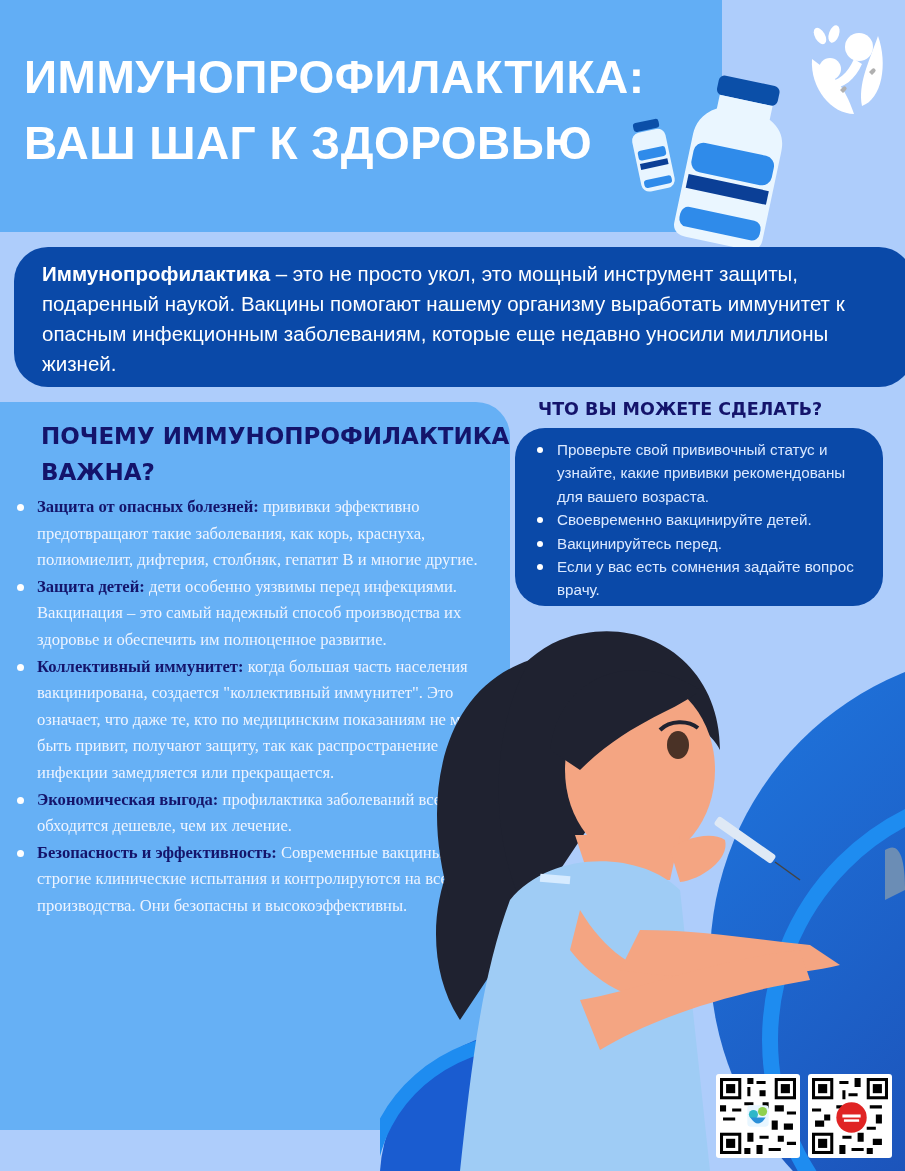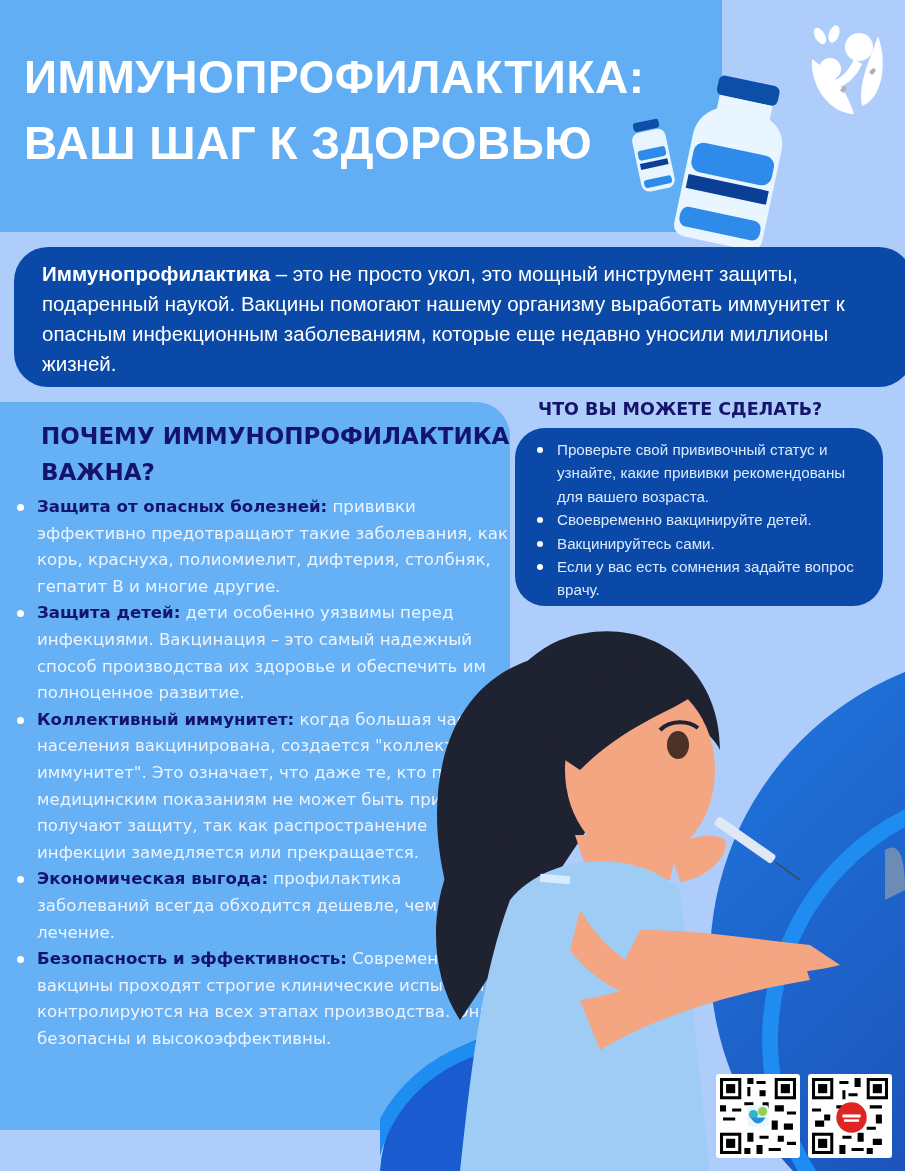--- a/index.html
+++ b/index.html
@@ -37,21 +37,21 @@
     position: absolute; left: 0; top: 402px; width: 510px; height: 728px;
     background: #66b0f5; border-top-right-radius: 34px;
   }
   .why-title {
     position: absolute; left: 12px; top: 418px;
     color: #14146b; font-weight: bold; font-size: 23px; line-height: 36px;
     width: 500px;
     margin-left: 29px;
   }
   .why-list {
-    position: absolute; left: 12px; top: 494px; width: 500px; list-style: none;
+    position: absolute; left: 12px; top: 494px; width: 500px; list-style: none; font-family: Liberation Serif, serif;
   }
   .why-list li {
     position: relative; padding-left: 25px;
     color: #eef4ff; font-size: 16.6px; line-height: 26.6px;
   }
   .why-list li::before {
     content: ""; position: absolute; left: 5px; top: 10px;
     width: 7px; height: 7px; border-radius: 50%; background: #ffffff;
   }
   .why-list li b { color: #14146b; font-weight: bold; }
@@ -133,21 +133,21 @@
   <li><b>Коллективный иммунитет:</b><span> когда большая часть населения вакцинирована, создается "коллективный иммунитет". Это означает, что даже те, кто по медицинским показаниям не может быть привит, получают защиту, так как распространение инфекции замедляется или прекращается.</span></li>
   <li><b>Экономическая выгода:</b><span> профилактика заболеваний всегда обходится дешевле, чем их лечение.</span></li>
   <li><b>Безопасность и эффективность:</b><span> Современные вакцины проходят строгие клинические испытания и контролируются на всех этапах производства. Они безопасны и высокоэффективны.</span></li>
 </ul>
 
 <h3 class="todo-title">ЧТО ВЫ МОЖЕТЕ СДЕЛАТЬ?</h3>
 <div class="todo-box">
   <ul class="todo-list">
     <li>Проверьте свой прививочный статус и узнайте, какие прививки рекомендованы для вашего возраста.</li>
     <li>Своевременно вакцинируйте детей.</li>
-    <li>Вакцинируйтесь сами.</li>
+    <li>Вакцинируйтесь перед.</li>
     <li>Если у вас есть сомнения задайте вопрос врачу.</li>
   </ul>
 </div>
 
 <svg class="illustration" viewBox="0 0 525 571">
   <defs>
     <linearGradient id="blueG" x1="0" y1="0" x2="1" y2="1">
       <stop offset="0" stop-color="#1f78e0"></stop>
         <stop offset="1" stop-color="#1a3aa0"></stop>
     </linearGradient>

